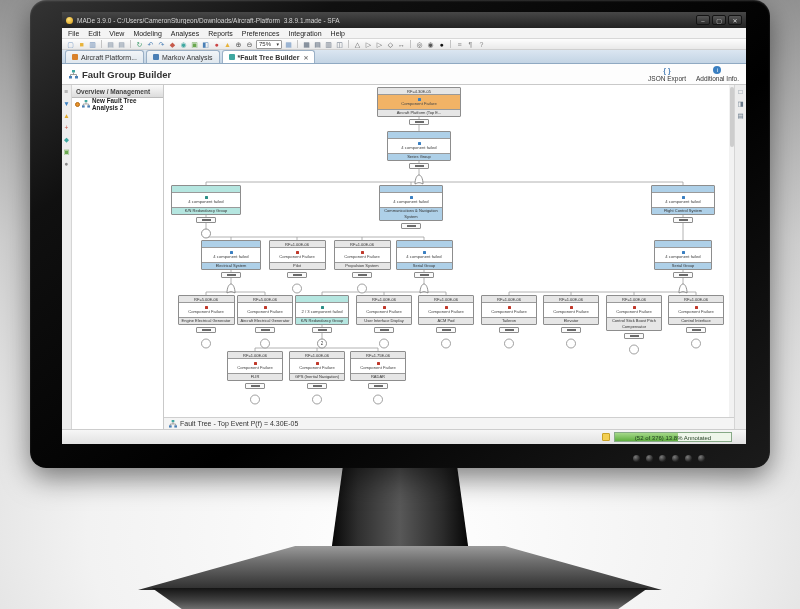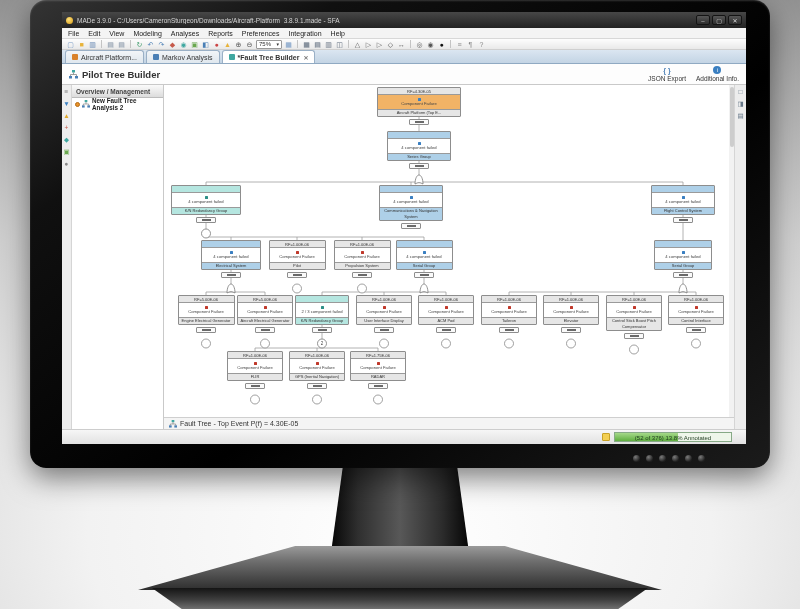--- a/index.html
+++ b/index.html
@@ -210,21 +210,21 @@
         </div>
 
       <div class="cheader">
         <span class="cheader-title">
           <svg class="mini-tree-chip" width="9" height="9" viewBox="0 0 9 9">
               <rect x="3" y="0" width="3" height="2.5" fill="#3fa7a0"></rect>
               <rect x="0" y="6" width="3" height="2.5" fill="#4a7fb5"></rect>
               <rect x="6" y="6" width="3" height="2.5" fill="#4a7fb5"></rect>
               <path d="M4.5 2.5 V4.5 M1.5 6 V4.5 H7.5 V6" stroke="#777" stroke-width="0.7" fill="none"></path>
             </svg>
-          <span>Pilot Tree Builder</span>
+          <span>Fault Group Builder</span>
         </span>
         <span class="cheader-actions" id="cheader-actions">
             <span class="hbtn">
               <span class="hbtn-json-icon">{ }</span>
               <span>JSON Export</span>
             </span>
             <span class="hbtn">
               <span class="hbtn-info-icon">i</span>
               <span>Additional Info.</span>
             </span>

